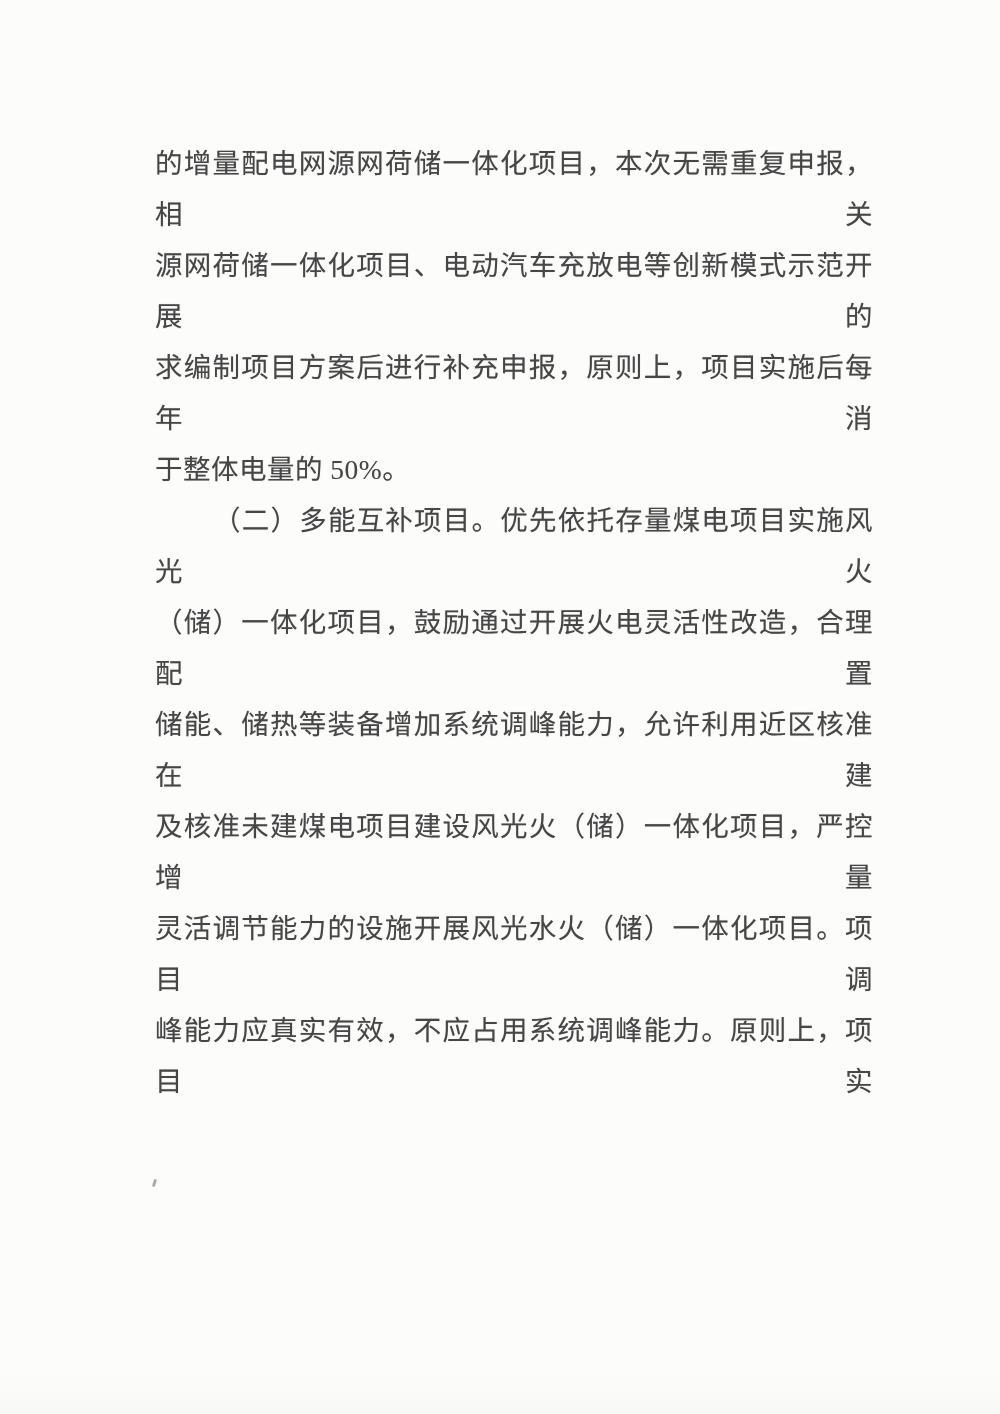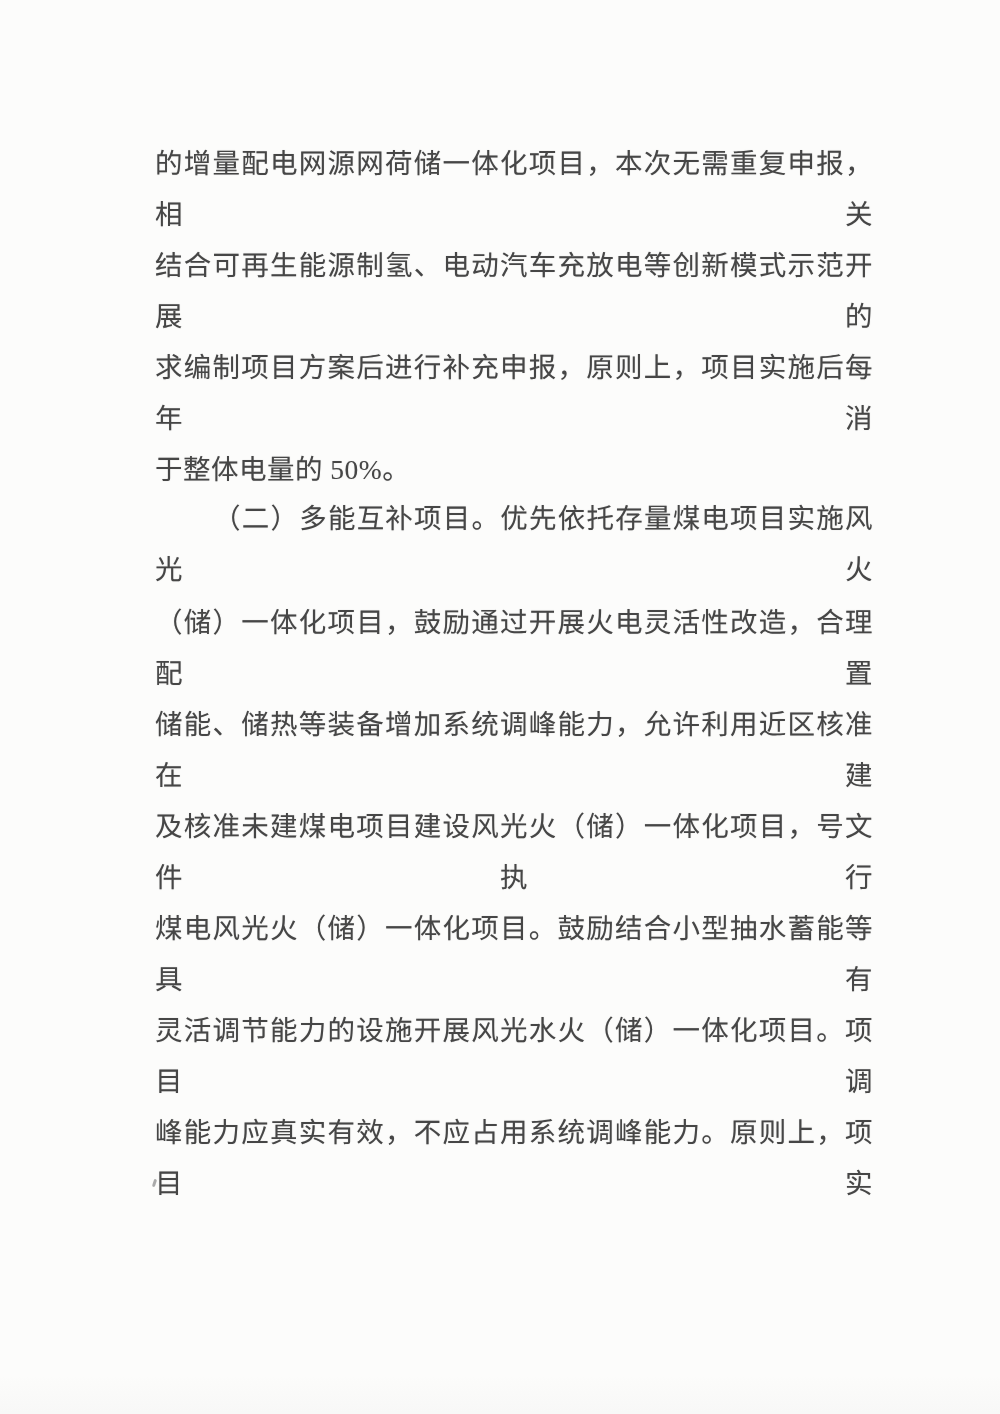--- a/index.html
+++ b/index.html
@@ -46,45 +46,43 @@
     -moz-text-align-last: justify;
     text-justify: inter-character;
   }
   .line.nojust {
     text-align: right;
     text-align-last: left;
     -moz-text-align-last: left;
   }
   .line.indent {
     text-indent: 58px;
-    font-family: Liberation Mono, monospace;
   }
   .speck {
     position: absolute;
     left: 153px;
     top: 1179px;
     width: 3px;
     height: 8px;
     background: #8f8f8f;
     border-radius: 2px;
     transform: rotate(18deg);
     opacity: 0.75;
   }
 </style>
 </head>
 <body>
 
 <div class="page" style="background: rgb(252, 252, 251);">
   <main class="text-column" style="color: rgb(70, 70, 70);">
       <div class="line">的增量配电网源网荷储一体化项目，本次无需重复申报，相关</div>
-      <div class="line">结合可再生能源制氢、电动汽车充放电等创新模式示范开展的</div>
+      <div class="line">源网荷储一体化项目、电动汽车充放电等创新模式示范开展的</div>
       <div class="line">求编制项目方案后进行补充申报，原则上，项目实施后每年消</div>
       <div class="line nojust">于整体电量的 50%。</div>
       <div class="line indent">（二）多能互补项目。优先依托存量煤电项目实施风光火</div>
       <div class="line">（储）一体化项目，鼓励通过开展火电灵活性改造，合理配置</div>
       <div class="line">储能、储热等装备增加系统调峰能力，允许利用近区核准在建</div>
-      <div class="line">及核准未建煤电项目建设风光火（储）一体化项目，号文件执行</div>
-      <div class="line">煤电风光火（储）一体化项目。鼓励结合小型抽水蓄能等具有</div>
+      <div class="line">及核准未建煤电项目建设风光火（储）一体化项目，严控增量</div>
       <div class="line">灵活调节能力的设施开展风光水火（储）一体化项目。项目调</div>
       <div class="line">峰能力应真实有效，不应占用系统调峰能力。原则上，项目实</div>
     </main>
   <span class="speck"></span>
 </div>
 
 </body></html>

